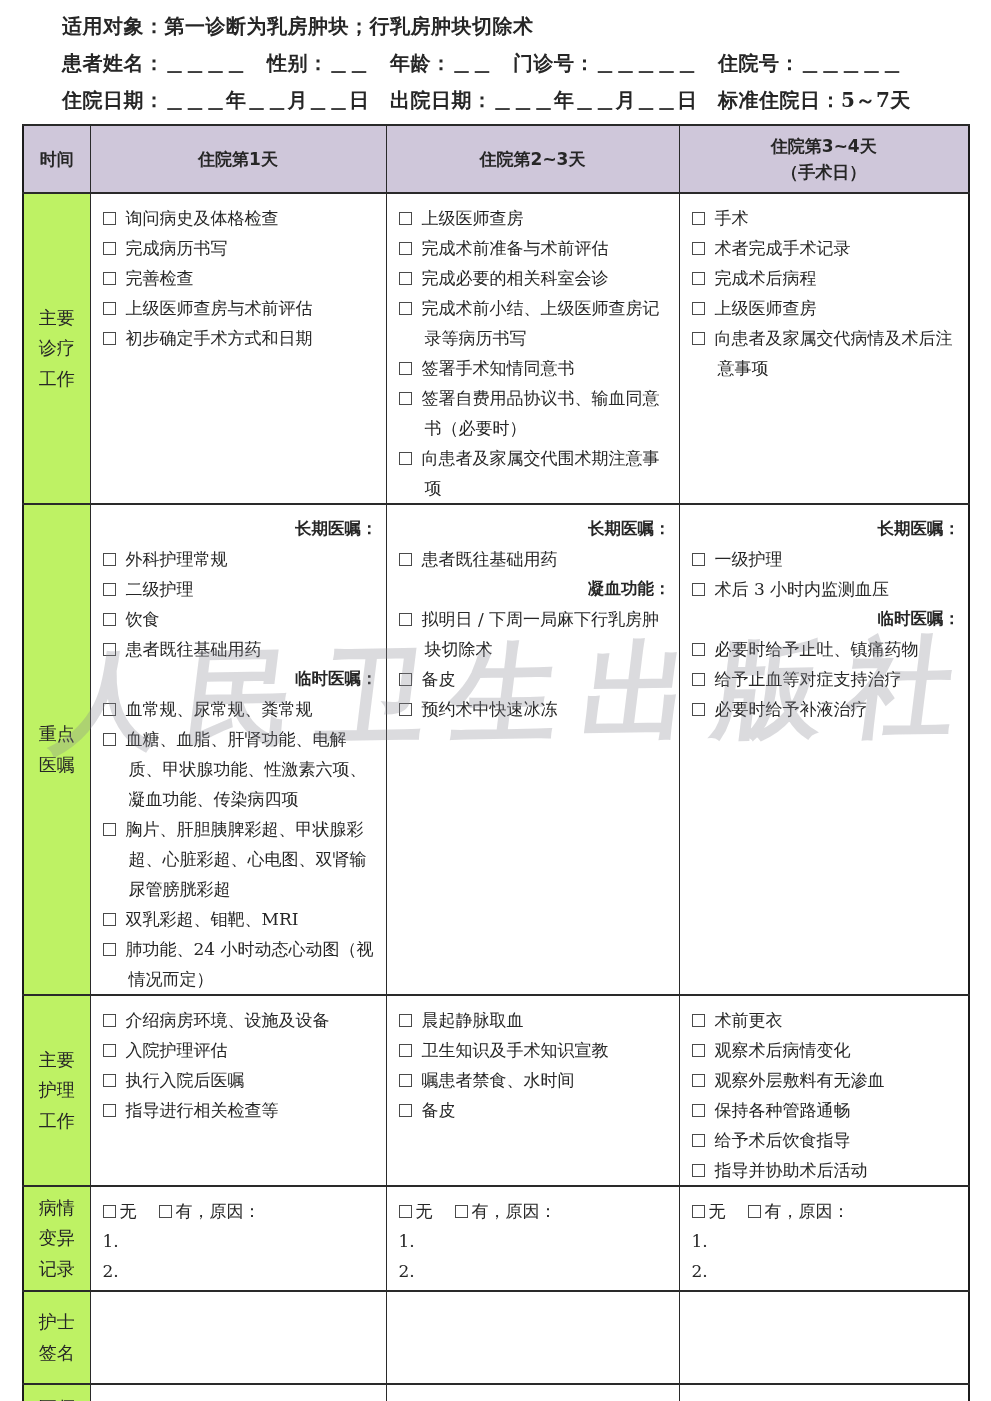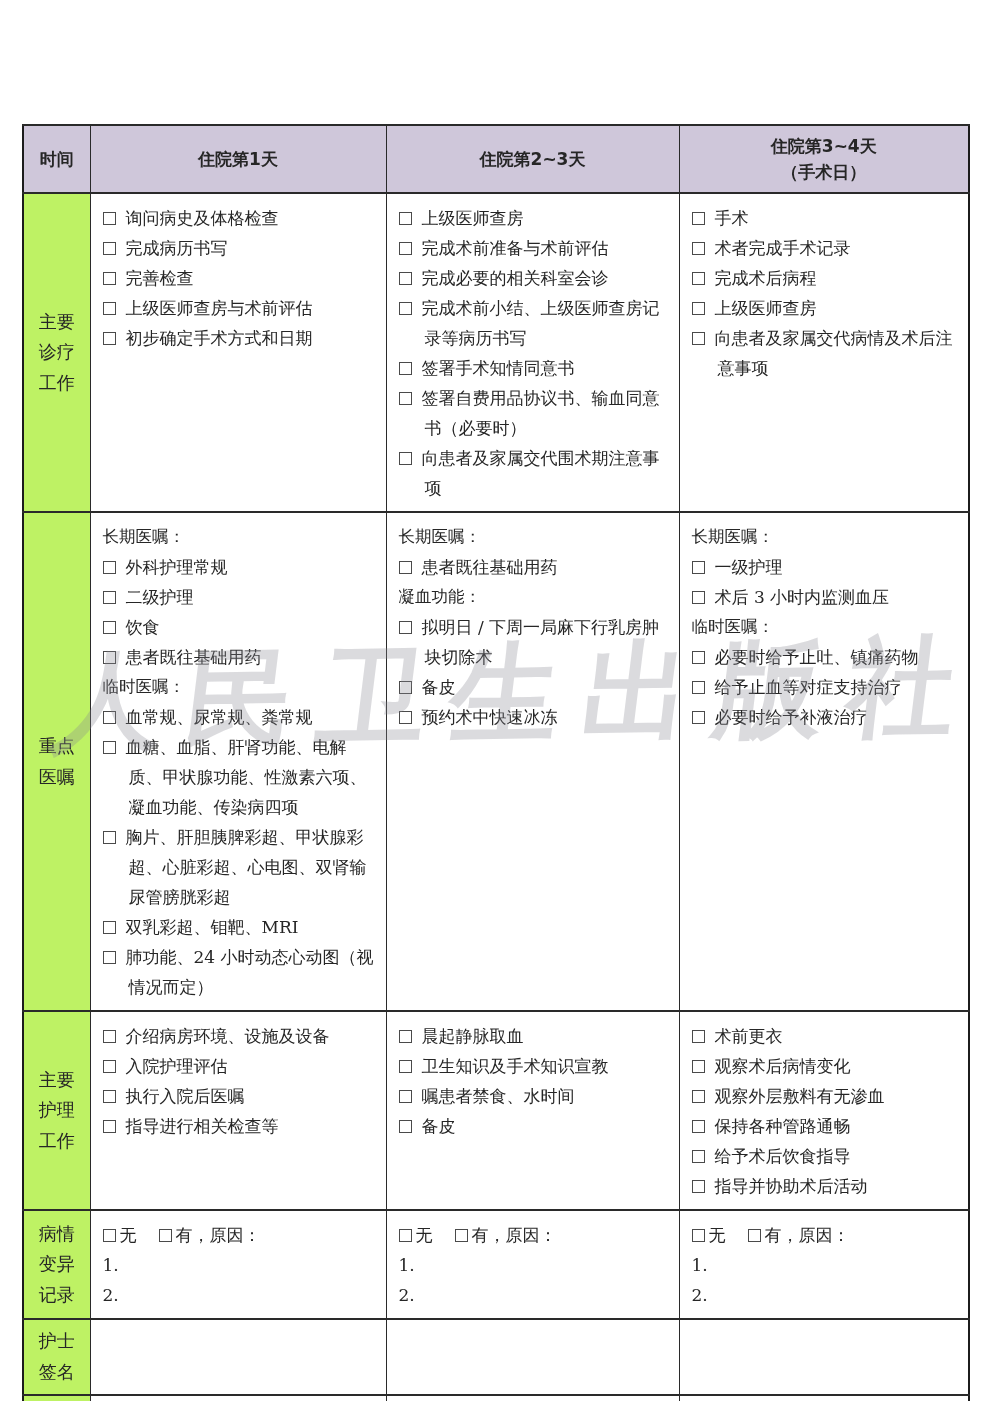--- a/index.html
+++ b/index.html
@@ -45,50 +45,56 @@
     font-family: "DejaVu Sans", "Liberation Sans", sans-serif;
     font-weight: 700; font-size: 17px; line-height: 1.55;
     text-align: center; vertical-align: middle;
     white-space: pre-line; padding: 4px;
   }
   tr.rh  { height: 68px; margin-top: 40px; }
   tr.r1  { height: 293px; }
   tr.r2  { height: 452px; }
   tr.r3  { height: 185px; }
   tr.r4  { height: 105px; }
-  tr.r5  { height: 76px; }
+  tr.r5  { height: 93px; }
   tr.r6  { height: 79px; }
   td.lbl {
     text-align: center; vertical-align: middle;
     font-size: 18px; line-height: 1.7; white-space: pre-line;
     font-weight: 400; background: #bef264;
   }
   td.content {
-    vertical-align: top; padding: 9px 8px 8px 12px;
+    vertical-align: top; padding: 9px 8px 0 12px;
     font-size: 17px; line-height: 30px;
   }
   .item { padding-left: 26px; text-indent: -26px; }
   .item.head {
-    font-weight: 400;
+    font-weight: 700;
     font-family: "DejaVu Sans", "Liberation Sans", sans-serif;
     font-size: 16.5px;
+    text-align: right;
   }
   .cbox {
     display: inline-block; width: 13px; height: 13px;
     border: 1.5px solid #4a4a4a; background: transparent;
     margin-right: 10px; vertical-align: -1px; text-indent: 0;
   }
   .cbox.tight { margin-right: 4px; }
   .gap { display: inline-block; width: 22px; }
 </style>
 </head>
 <body>
 
 <div class="page">
 
+  <div class="meta">
+    <div class="meta-line">适用对象：第一诊断为乳房肿块；行乳房肿块切除术</div>
+    <div class="meta-line">患者姓名：＿＿＿＿　性别：＿＿　年龄：＿＿　门诊号：＿＿＿＿＿　住院号：＿＿＿＿＿</div>
+    <div class="meta-line">住院日期：＿＿＿年＿＿月＿＿日　出院日期：＿＿＿年＿＿月＿＿日　标准住院日：5～7天</div>
+  </div>
 
   <div class="watermark">人民卫生出版社</div>
 
   <table class="cp">
     <colgroup>
       <col style="width:67px">
       <col style="width:296px">
       <col style="width:293px">
       <col style="width:290px">
     </colgroup>

